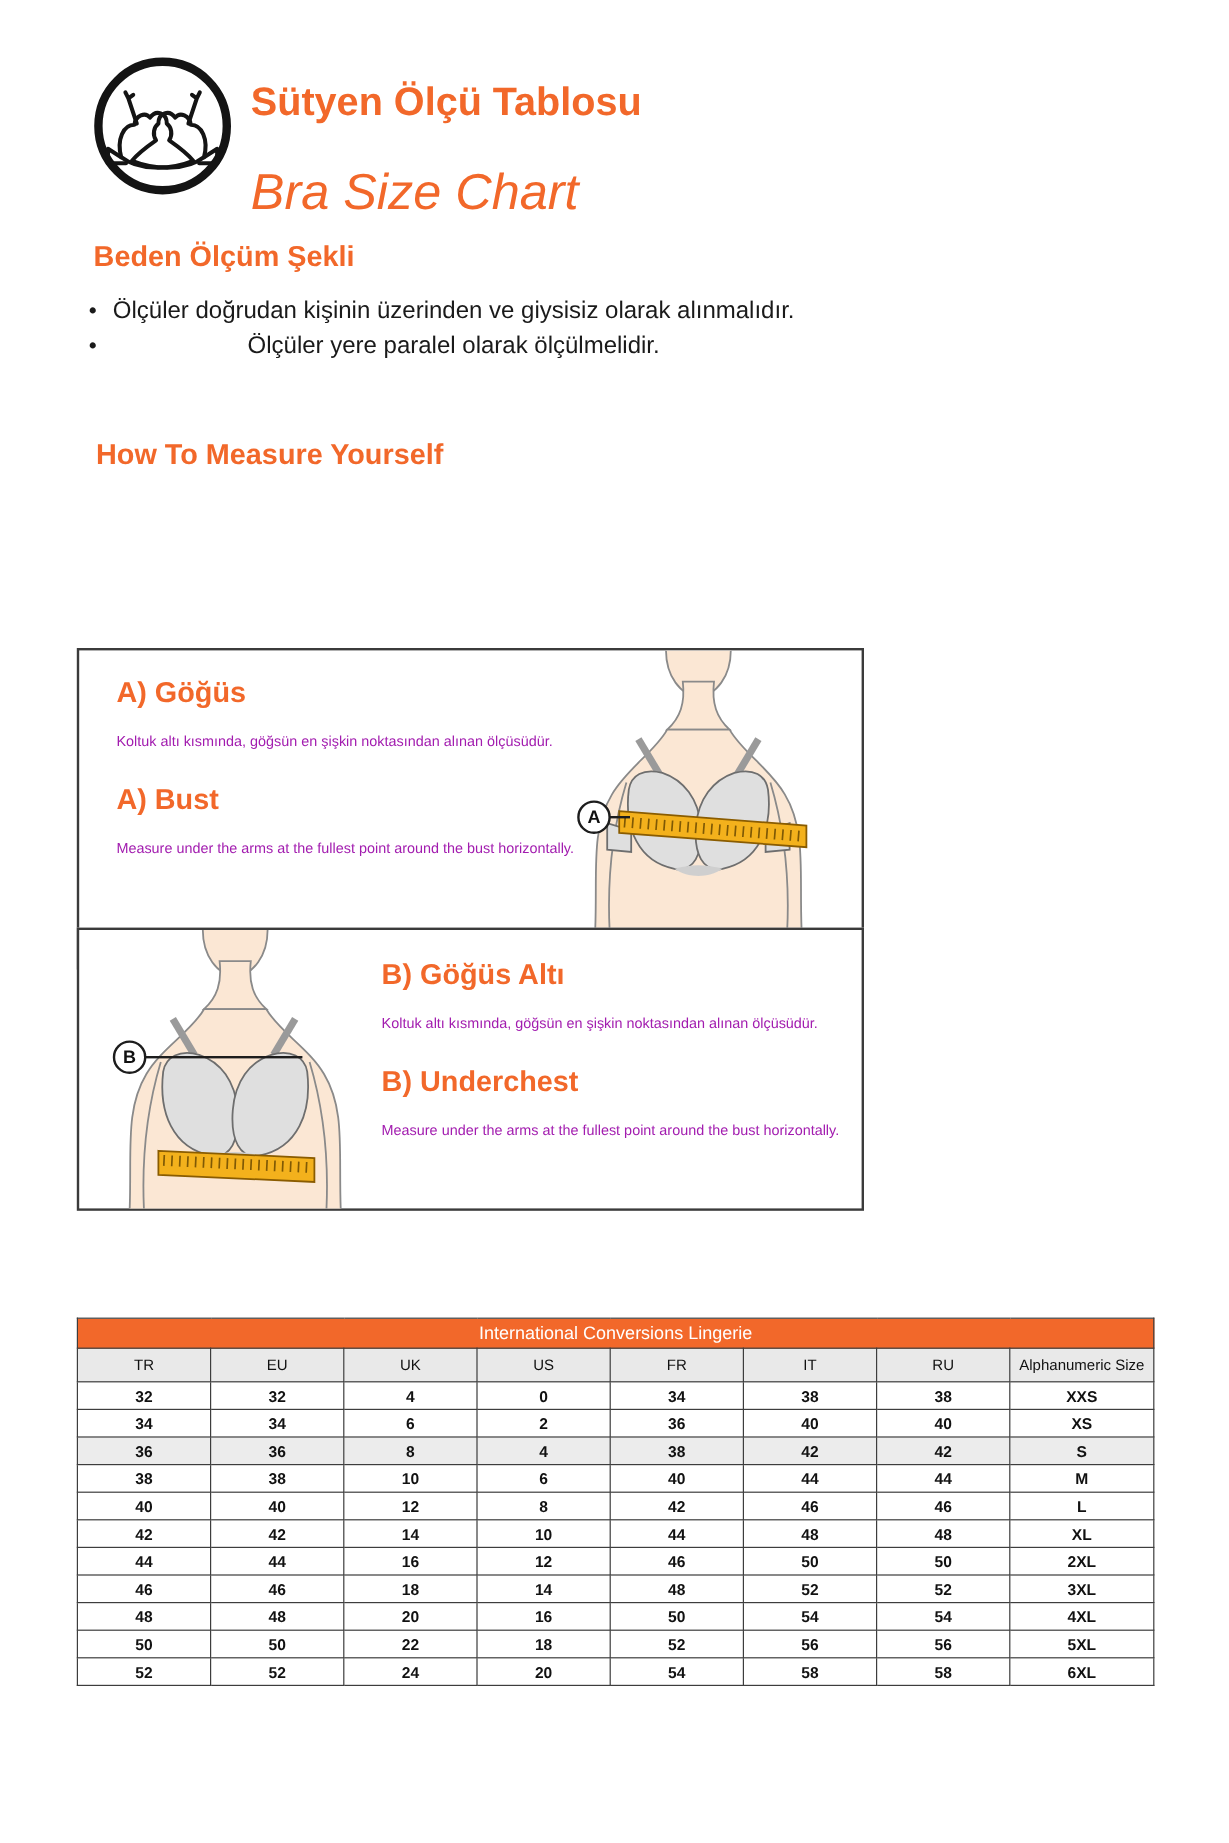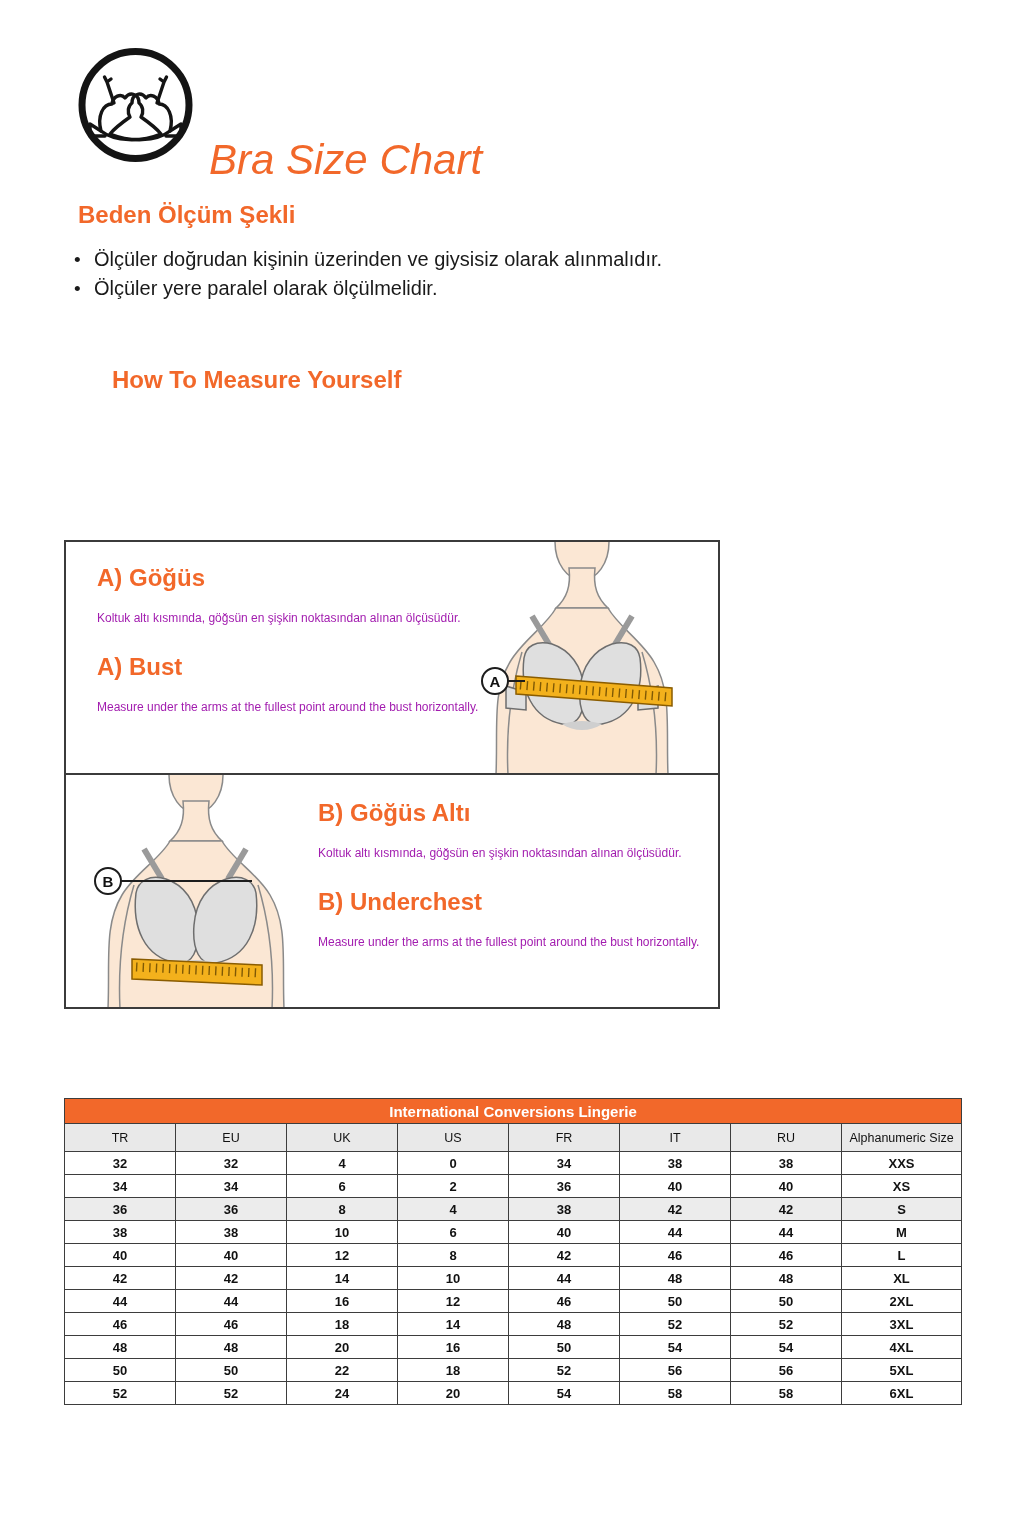--- a/index.html
+++ b/index.html
@@ -8,23 +8,23 @@
   .page { position:relative; width:1024px; height:1536px; background:#fff; overflow:hidden; }
 
   
   .logo { position:absolute; left:77px; top:46px; width:117px; height:118px; }
   .title-tr { position:absolute; left:209px; top:66px; font-size:33px; font-weight:700; color:var(--accent); letter-spacing:0; }
   .title-en { position:absolute; left:209px; top:116px; font-size:42px; font-style:italic; font-weight:400; color:var(--accent);margin-top:20px; }
 
   
   .sec-heading { position:absolute; font-size:24px; font-weight:700; color:var(--accent); }
   .sec-heading.tr { left:78px; top:201px; }
-  .sec-heading.en { left:80px; top:366px;margin-left:32px; }
+  .sec-heading.en { left:80px; top:366px; }
   ul.bullets { position:absolute; list-style:none; }
-  ul.bullets.tr { left:72px; top:245px; }
+  ul.bullets.tr { left:72px; top:245px;text-align:center; }
   ul.bullets.en { left:72px; top:410px; }
   ul.bullets li { position:relative; padding-left:22px; font-size:20px; line-height:29px; color:#1a1a1a; }
   ul.bullets li::before { content:"•"; position:absolute; left:2px; top:0; font-size:19px; color:#1a1a1a; }
 
   
   .panel { position:absolute; left:64px; width:656px; background:#fff; border:2px solid #3b3b3b; overflow:hidden; }
   #panelA { top:540px; height:268px; }
   #panelB { top:773px; height:236px; }
   .panel-text { position:absolute; }
   #panelA .panel-text { left:31px; top:22px; width:385px; }
@@ -40,21 +40,21 @@
   .marker-line { position:absolute; height:2px; background:#1d1d1d; z-index:2; }
   #markerA { left:415px; top:125px; }
   #markerA-line { left:441px; top:138px; width:18px; }
   #markerB { left:28px; top:92px; }
   #markerB-line { left:54px; top:105px; width:132px; }
 
   
   .tablewrap { position:absolute; left:64px; top:1098px; width:897px; }
   table.conv { width:100%; border-collapse:collapse; table-layout:fixed; }
   table.conv td, table.conv th { border:1.5px solid #3d3d3d; text-align:center; vertical-align:middle; }
-  td.banner { background:var(--accent); color:#ffffff; font-size:15px; font-weight:700; height:25px; border-color:#222; }
+  td.banner { background:var(--accent); color:#ffffff; font-size:15px; font-weight:400; height:25px; border-color:#222; }
   table.conv th { background:#e9e9e9; font-size:12.5px; font-weight:400; height:28px; white-space:nowrap; color:#111; }
   table.conv tbody td { font-size:13px; font-weight:700; height:23px; background:#fff; color:#111; }
   table.conv tbody tr.hl td { background:#ececec; }
 </style>
 </head>
 <body>
 
 <div class="page">
 
   <svg class="logo" viewBox="0 0 117 118" aria-hidden="true">
@@ -65,20 +65,21 @@
       <path d="M80,57 L87,36 M87,36 l2.5,-5 M87,36 l-4,-3"></path>
 
       <path d="M24,85 C20,70 26,58 35,58 C36,50 44,47 48,52 C53,45 62,48 62,57 C66,60 67,66 64,71 C74,78 80,83 84,88 C64,96 38,96 24,85 Z"></path>
 
       <path d="M93,85 C97,70 91,58 82,58 C81,50 73,47 69,52 C64,45 55,48 55,57 C51,60 50,66 53,71 C43,78 37,83 33,88 C53,96 79,96 93,85 Z"></path>
 
       <path d="M24,85 L13,78 L13,90 L28,90"></path>
       <path d="M93,85 L104,78 L104,90 L89,90"></path>
     </g>
   </svg>
+  <div class="title-tr">Sütyen Ölçü Tablosu</div>
   <div class="title-en">Bra Size Chart</div>
 
   <div class="sec-heading tr">Beden Ölçüm Şekli</div>
   <ul class="bullets tr">
       <li>Ölçüler doğrudan kişinin üzerinden ve giysisiz olarak alınmalıdır.</li>
       <li>Ölçüler yere paralel olarak ölçülmelidir.</li>
     </ul>
 
   <div class="sec-heading en">How To Measure Yourself</div>
 

